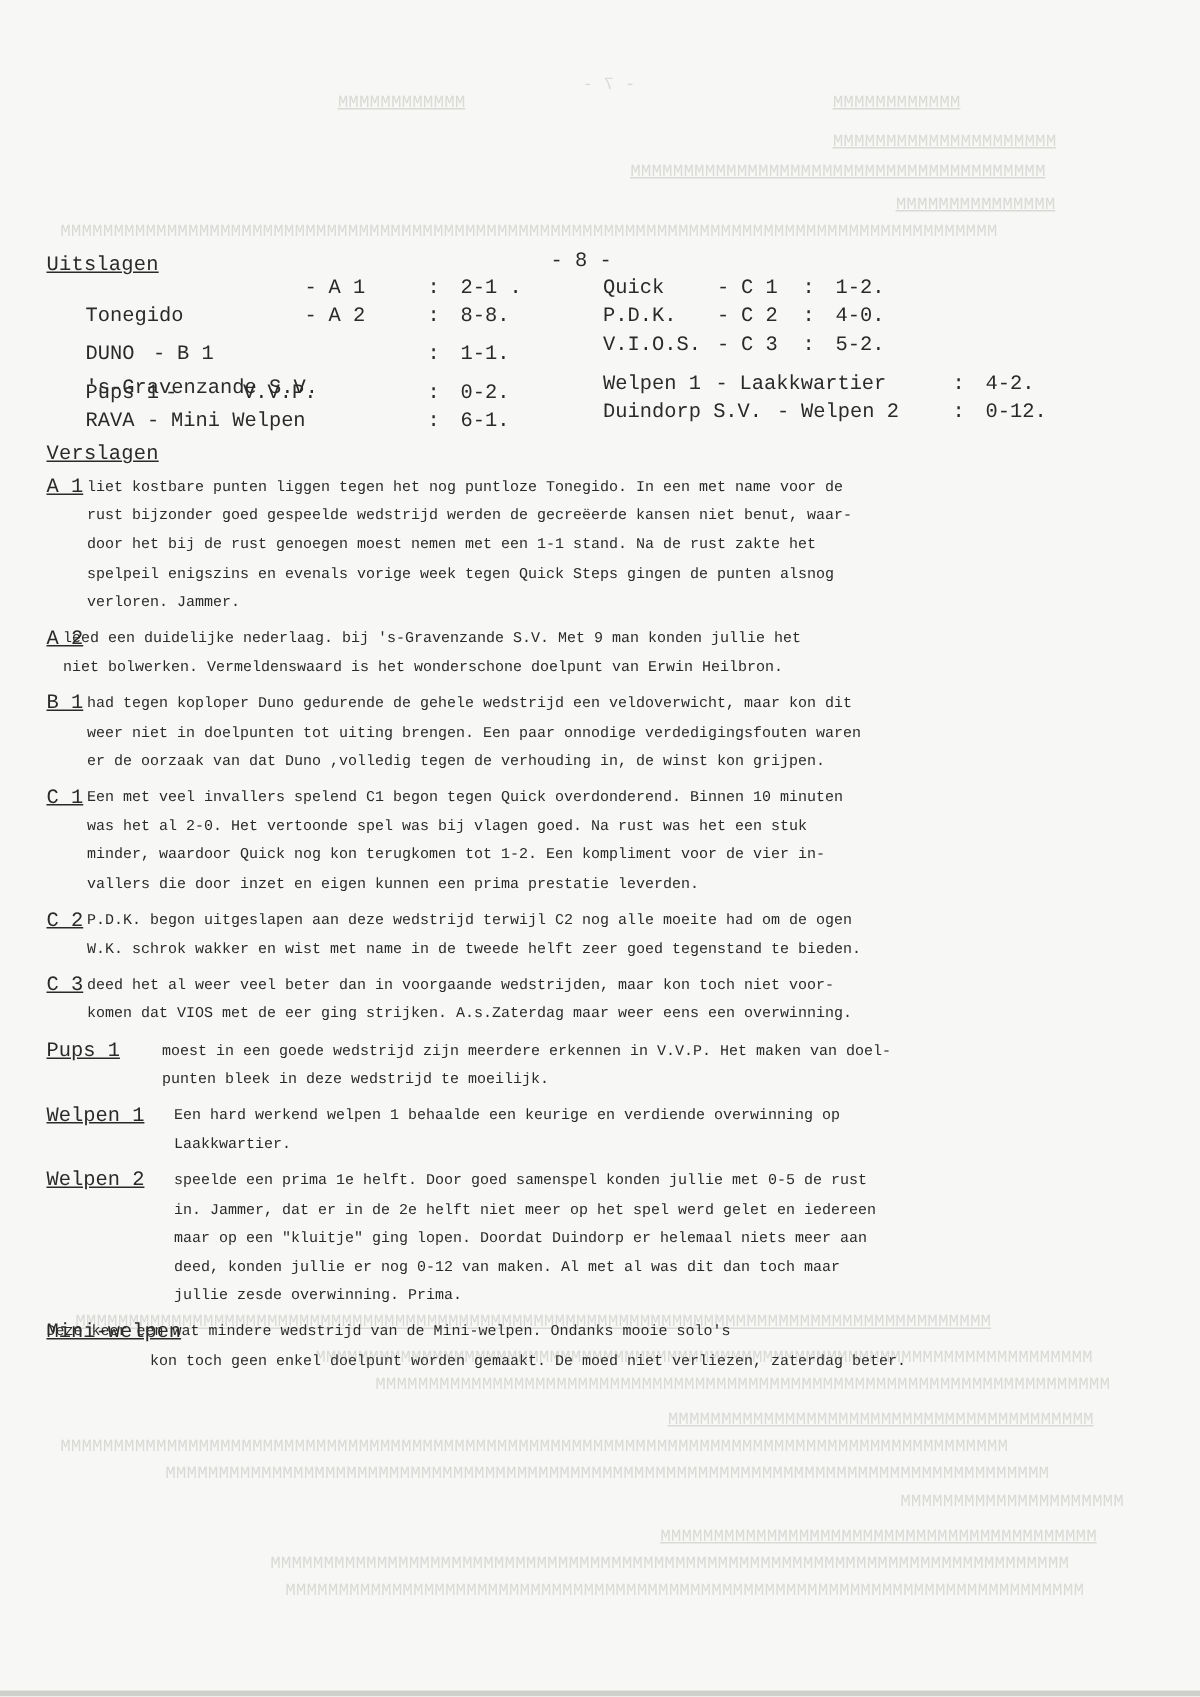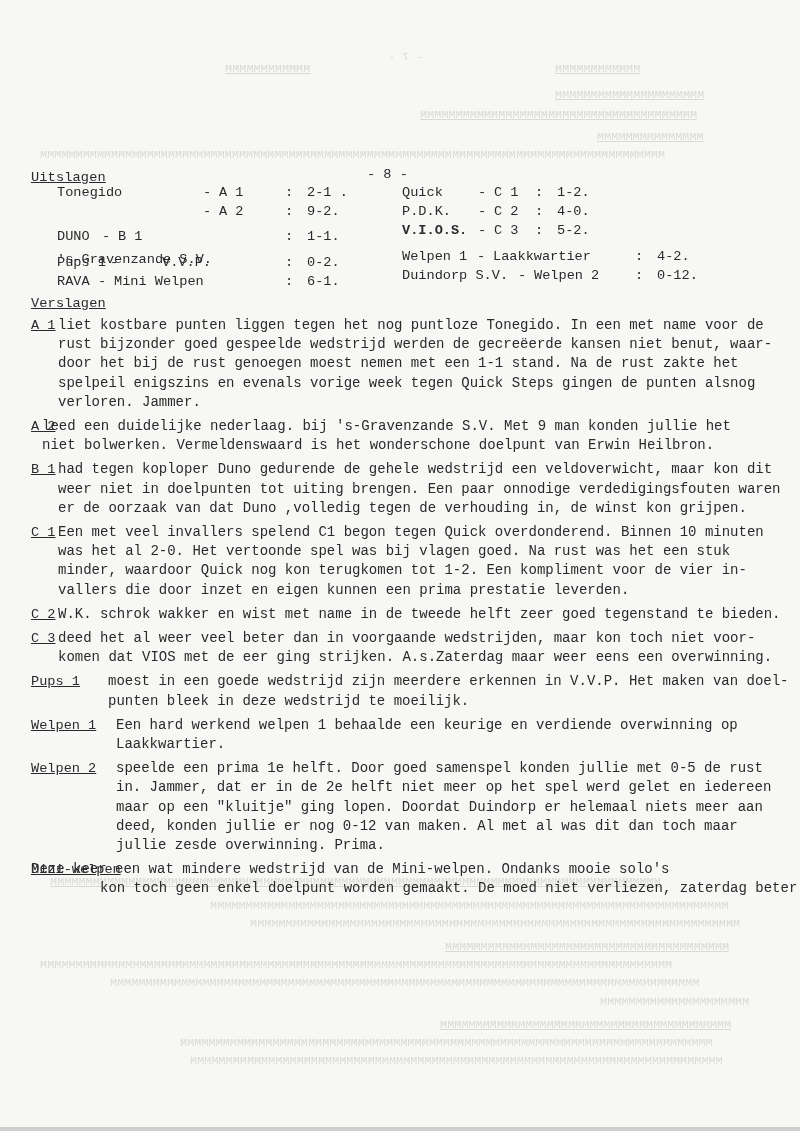--- a/index.html
+++ b/index.html
@@ -19,21 +19,21 @@
   .fg { position: absolute; font-size: 13.6px; line-height: 19.2px; white-space: pre; letter-spacing: 0.15px; }
   .hd { text-decoration: underline; }
   .pagenum { position: absolute; left: 367px; top: 167px; font-size: 13.6px; }
   .results { position: absolute; top: 185px; }
   .results .row { height: 19.2px; position: relative; }
   .results .gap { height: 6px; }
   .c { position: absolute; white-space: pre; font-size: 13.6px; }
   .reports { position: absolute; left: 31px; top: 300px; width: 760px; }
   .rep { position: relative; margin-bottom: 5px; }
   .rep .lbl { position: absolute; left: 0; top: 0; text-decoration: underline; font-size: 13.6px; line-height: 19.2px; white-space: pre; }
-  .rep .body { font-size: 14px; line-height: 19.2px; white-space: pre; }
+  .rep .body { font-size: 10px; line-height: 19.2px; white-space: pre; }
   .bottom-edge { position: absolute; left: 0; right: 0; bottom: 0; height: 4px; background: #cfcfcc; }
 </style>
 </head>
 <body>
 
 <div class="page">
 
   <div class="bleed" style="left:388px;top:50px;">- 7 -</div>
   <div class="bleed u" style="left:225px;top:62px;">MMMMMMMMMMMM</div>
   <div class="bleed u" style="left:555px;top:62px;">MMMMMMMMMMMM</div>
@@ -51,32 +51,32 @@
   <div class="bleed u" style="left:440px;top:1018px;">MMMMMMMMMMMMMMMMMMMMMMMMMMMMMMMMMMMMMMMMM</div>
   <div class="bleed" style="left:180px;top:1036px;">MMMMMMMMMMMMMMMMMMMMMMMMMMMMMMMMMMMMMMMMMMMMMMMMMMMMMMMMMMMMMMMMMMMMMMMMMMM</div>
   <div class="bleed" style="left:190px;top:1054px;">MMMMMMMMMMMMMMMMMMMMMMMMMMMMMMMMMMMMMMMMMMMMMMMMMMMMMMMMMMMMMMMMMMMMMMMMMMM</div>
 
   <div class="pagenum">- 8 -</div>
 
   <div class="fg hd" style="left:31px;top:168px;">Uitslagen</div>
 
   <div class="results" style="left:0;">
     <div class="row">
-      <span class="c" style="left:57px;">Tonegido</span>
+      <span class="c" style="left:57px;margin-top:19px;">Tonegido</span>
       <span class="c" style="left:203px;">-</span>
       <span class="c" style="left:219px;">A 1</span>
       <span class="c" style="left:285px;">:</span>
       <span class="c" style="left:307px;">2-1 .</span>
     </div>
     <div class="row">
       <span class="c" style="left:57px;margin-top:48px;">'s-Gravenzande S.V.</span>
       <span class="c" style="left:203px;">-</span>
       <span class="c" style="left:219px;">A 2</span>
       <span class="c" style="left:285px;">:</span>
-      <span class="c" style="left:307px;">9-2.</span>
+      <span class="c" style="left:307px;">8-8.</span>
     </div>
     <div class="gap"></div>
     <div class="row">
       <span class="c" style="left:57px;">DUNO</span>
       <span class="c" style="left:102px;">-</span>
       <span class="c" style="left:118px;">B 1</span>
       <span class="c" style="left:285px;">:</span>
       <span class="c" style="left:307px;">1-1.</span>
     </div>
     <div class="gap"></div>
@@ -105,21 +105,21 @@
       <span class="c" style="left:557px;">1-2.</span>
     </div>
     <div class="row">
       <span class="c" style="left:402px;">P.D.K.</span>
       <span class="c" style="left:478px;">-</span>
       <span class="c" style="left:494px;">C 2</span>
       <span class="c" style="left:535px;">:</span>
       <span class="c" style="left:557px;">4-0.</span>
     </div>
     <div class="row">
-      <span class="c" style="left:402px;font-weight:bold;">V.I.O.S.</span>
+      <span class="c" style="left:402px;">V.I.O.S.</span>
       <span class="c" style="left:478px;">-</span>
       <span class="c" style="left:494px;">C 3</span>
       <span class="c" style="left:535px;">:</span>
       <span class="c" style="left:557px;">5-2.</span>
     </div>
     <div class="gap"></div>
     <div class="row">
       <span class="c" style="left:402px;">Welpen 1</span>
       <span class="c" style="left:477px;">-</span>
       <span class="c" style="left:493px;">Laakkwartier</span>
@@ -154,21 +154,21 @@
       <div class="body" style="margin-left:27px;"><div>had tegen koploper Duno gedurende de gehele wedstrijd een veldoverwicht, maar kon dit</div><div>weer niet in doelpunten tot uiting brengen. Een paar onnodige verdedigingsfouten waren</div><div>er de oorzaak van dat Duno ,volledig tegen de verhouding in, de winst kon grijpen.</div></div>
     </div>
 
     <div class="rep">
       <span class="lbl">C 1</span>
       <div class="body" style="margin-left:27px;"><div>Een met veel invallers spelend C1 begon tegen Quick overdonderend. Binnen 10 minuten</div><div>was het al 2-0. Het vertoonde spel was bij vlagen goed. Na rust was het een stuk</div><div>minder, waardoor Quick nog kon terugkomen tot 1-2. Een kompliment voor de vier in-</div><div>vallers die door inzet en eigen kunnen een prima prestatie leverden.</div></div>
     </div>
 
     <div class="rep">
       <span class="lbl">C 2</span>
-      <div class="body" style="margin-left:27px;"><div>W.K. schrok wakker en wist met name in de tweede helft zeer goed tegenstand te bieden.</div></div>
+      <div class="body" style="margin-left:27px;"><div>P.D.K. begon uitgeslapen aan deze wedstrijd terwijl C2 nog alle moeite had om de ogen</div><div>W.K. schrok wakker en wist met name in de tweede helft zeer goed tegenstand te bieden.</div></div>
     </div>
 
     <div class="rep">
       <span class="lbl">C 3</span>
       <div class="body" style="margin-left:27px;"><div>deed het al weer veel beter dan in voorgaande wedstrijden, maar kon toch niet voor-</div><div>komen dat VIOS met de eer ging strijken. A.s.Zaterdag maar weer eens een overwinning.</div></div>
     </div>
 
     <div class="rep">
       <span class="lbl">Pups 1</span>
       <div class="body" style="margin-left:77px;"><div>moest in een goede wedstrijd zijn meerdere erkennen in V.V.P. Het maken van doel-</div><div>punten bleek in deze wedstrijd te moeilijk.</div></div>

